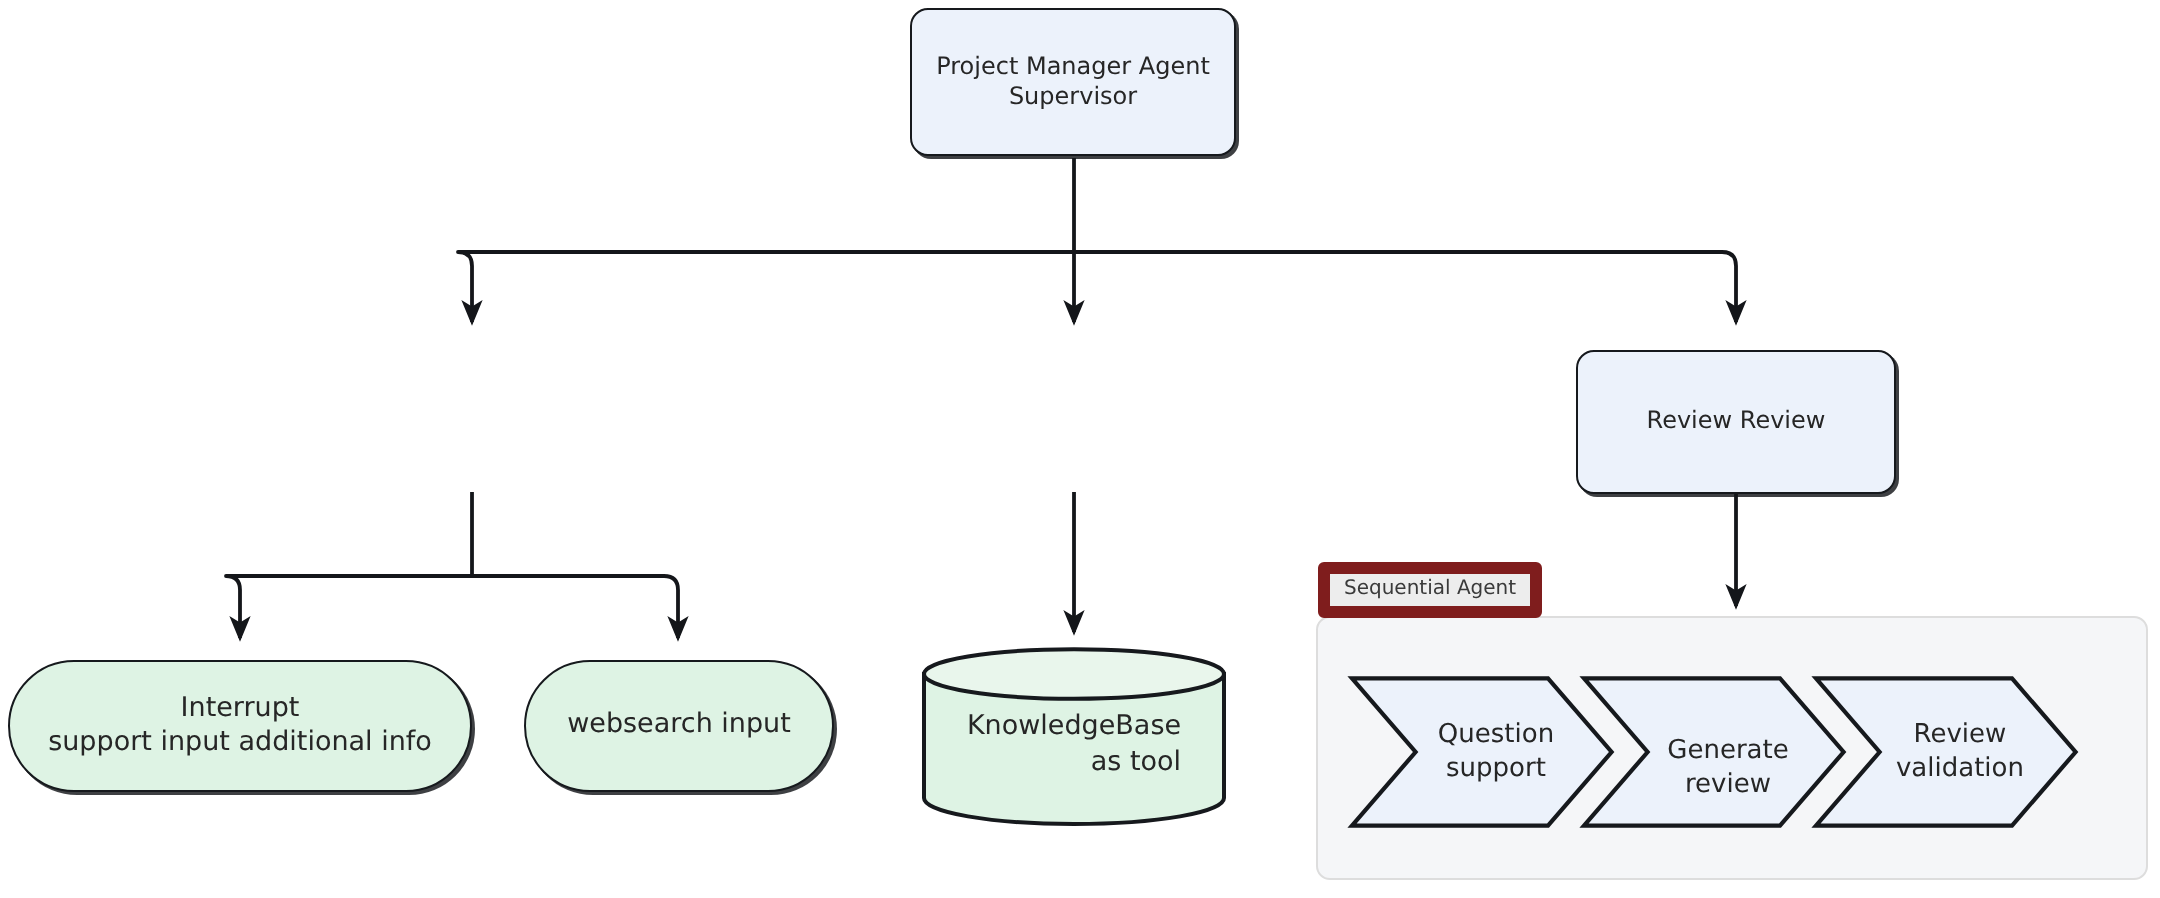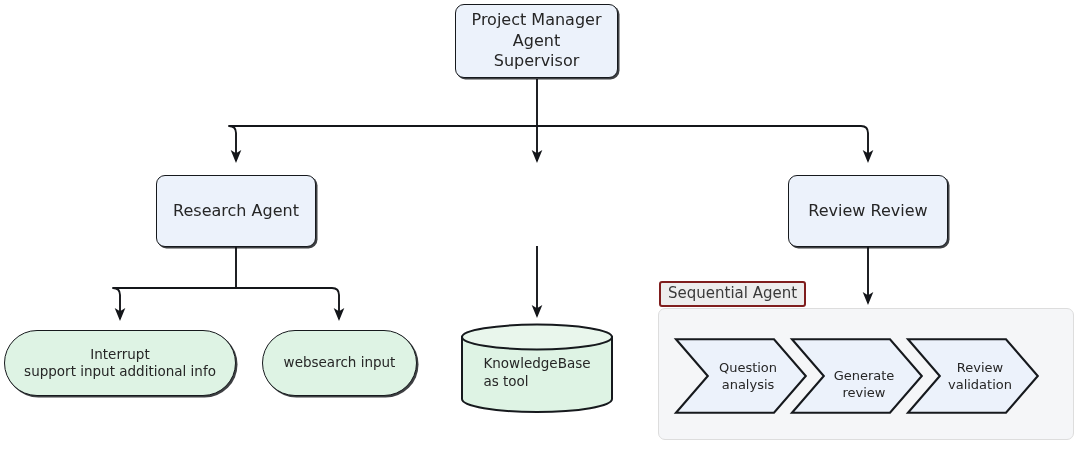--- a/index.html
+++ b/index.html
@@ -39,21 +39,21 @@
     color: #262626;
     line-height: 1.28;
     white-space: pre-line;
   }
 
   
   .agent-box {
     background: #ECF2FB;
     border: 1.7px solid #16191d;
     border-radius: 9px;
-    font-size: 16px;
+    font-size: 12px;
     box-shadow: 1.5px 1.5px 0 rgba(20,22,26,0.82);
   }
 
   
   .tool-pill {
     background: #DEF3E4;
     border: 1.7px solid #16191d;
     border-radius: 999px;
     font-size: 13.5px;
     box-shadow: 1.5px 1.5px 0 rgba(20,22,26,0.82);
@@ -70,41 +70,41 @@
     top: 0;
     width: 100%;
     height: 100%;
     display: flex;
     flex-direction: column;
     align-items: center;
     justify-content: center;
     font-size: 13.5px;
     color: #262626;
     line-height: 1.3;
-    text-align: left;
+    text-align: right;
     padding-top: 10px;
     box-sizing: border-box;
     white-space: pre-line;
   }
 
   
   .subgraph {
     position: absolute;
     box-sizing: border-box;
     background: #F5F6F8;
     border: 1px solid #DDDDDD;
     border-radius: 7px;
   }
   .subgraph-label {
     position: absolute;
     box-sizing: border-box;
     background: #EDEDED;
-    border: 2px solid #7f1d1d;
+    border: 6px solid #7f1d1d;
     border-radius: 3px;
-    font-size: 15px;
+    font-size: 10px;
     color: #3a3a3a;
     padding: 2px 7px 3px 7px;
     line-height: 1.1;
     white-space: nowrap;
   }
 
   
   .chevron-wrap {
     position: absolute;
   }
@@ -158,21 +158,21 @@
 
   <div class="subgraph" style="left:658px; top:308px; width:416px; height:132px;"></div>
 
   <div class="subgraph-label" style="left:659px; top:281px;">Sequential Agent</div>
 
   <div class="chevron-wrap" style="left:676px; top:338px; width:131px; height:76px;">
     <svg width="131" height="76" viewBox="0 0 131 76" xmlns="http://www.w3.org/2000/svg">
       <polygon points="0,1.2 98,1.2 129.8,38 98,74.8 0,74.8 31.8,38" fill="#ECF2FB" stroke="#16191d" stroke-width="2.1" stroke-linejoin="miter"></polygon>
     </svg>
     <div class="chev-text" style="left:26px; top:0; width:92px; height:76px;">Question
-analysis</div>
+support</div>
   </div>
 
   <div class="chevron-wrap" style="left:792px; top:338px; width:131px; height:76px;">
     <svg width="131" height="76" viewBox="0 0 131 76" xmlns="http://www.w3.org/2000/svg">
       <polygon points="0,1.2 98,1.2 129.8,38 98,74.8 0,74.8 31.8,38" fill="#ECF2FB" stroke="#16191d" stroke-width="2.1" stroke-linejoin="miter"></polygon>
     </svg>
     <div class="chev-text" style="left:26px; top:0; width:92px; height:92px;">Generate
 review</div>
   </div>
 
@@ -180,21 +180,20 @@
     <svg width="131" height="76" viewBox="0 0 131 76" xmlns="http://www.w3.org/2000/svg">
       <polygon points="0,1.2 98,1.2 129.8,38 98,74.8 0,74.8 31.8,38" fill="#ECF2FB" stroke="#16191d" stroke-width="2.1" stroke-linejoin="miter"></polygon>
     </svg>
     <div class="chev-text" style="left:26px; top:0; width:92px; height:76px;">Review
 validation</div>
   </div>
 
   <div class="node agent-box" style="left:455px; top:4px; width:163px; height:74px;">Project Manager Agent
 Supervisor</div>
 
-  <div class="node agent-box" style="left:156px; top:175px; width:160px; height:72px;">Research Agent</div>
 
 
   <div class="node agent-box" style="left:788px; top:175px; width:160px; height:72px;">Review Review</div>
 
   <div class="node tool-pill" style="left:4px; top:330px; width:232px; height:66px;">Interrupt
 support input additional info</div>
 
   <div class="node tool-pill" style="left:262px; top:330px; width:155px; height:66px;">websearch input</div>
 
   <div class="db" style="left:460px; top:324px; width:154px; height:88px;">

